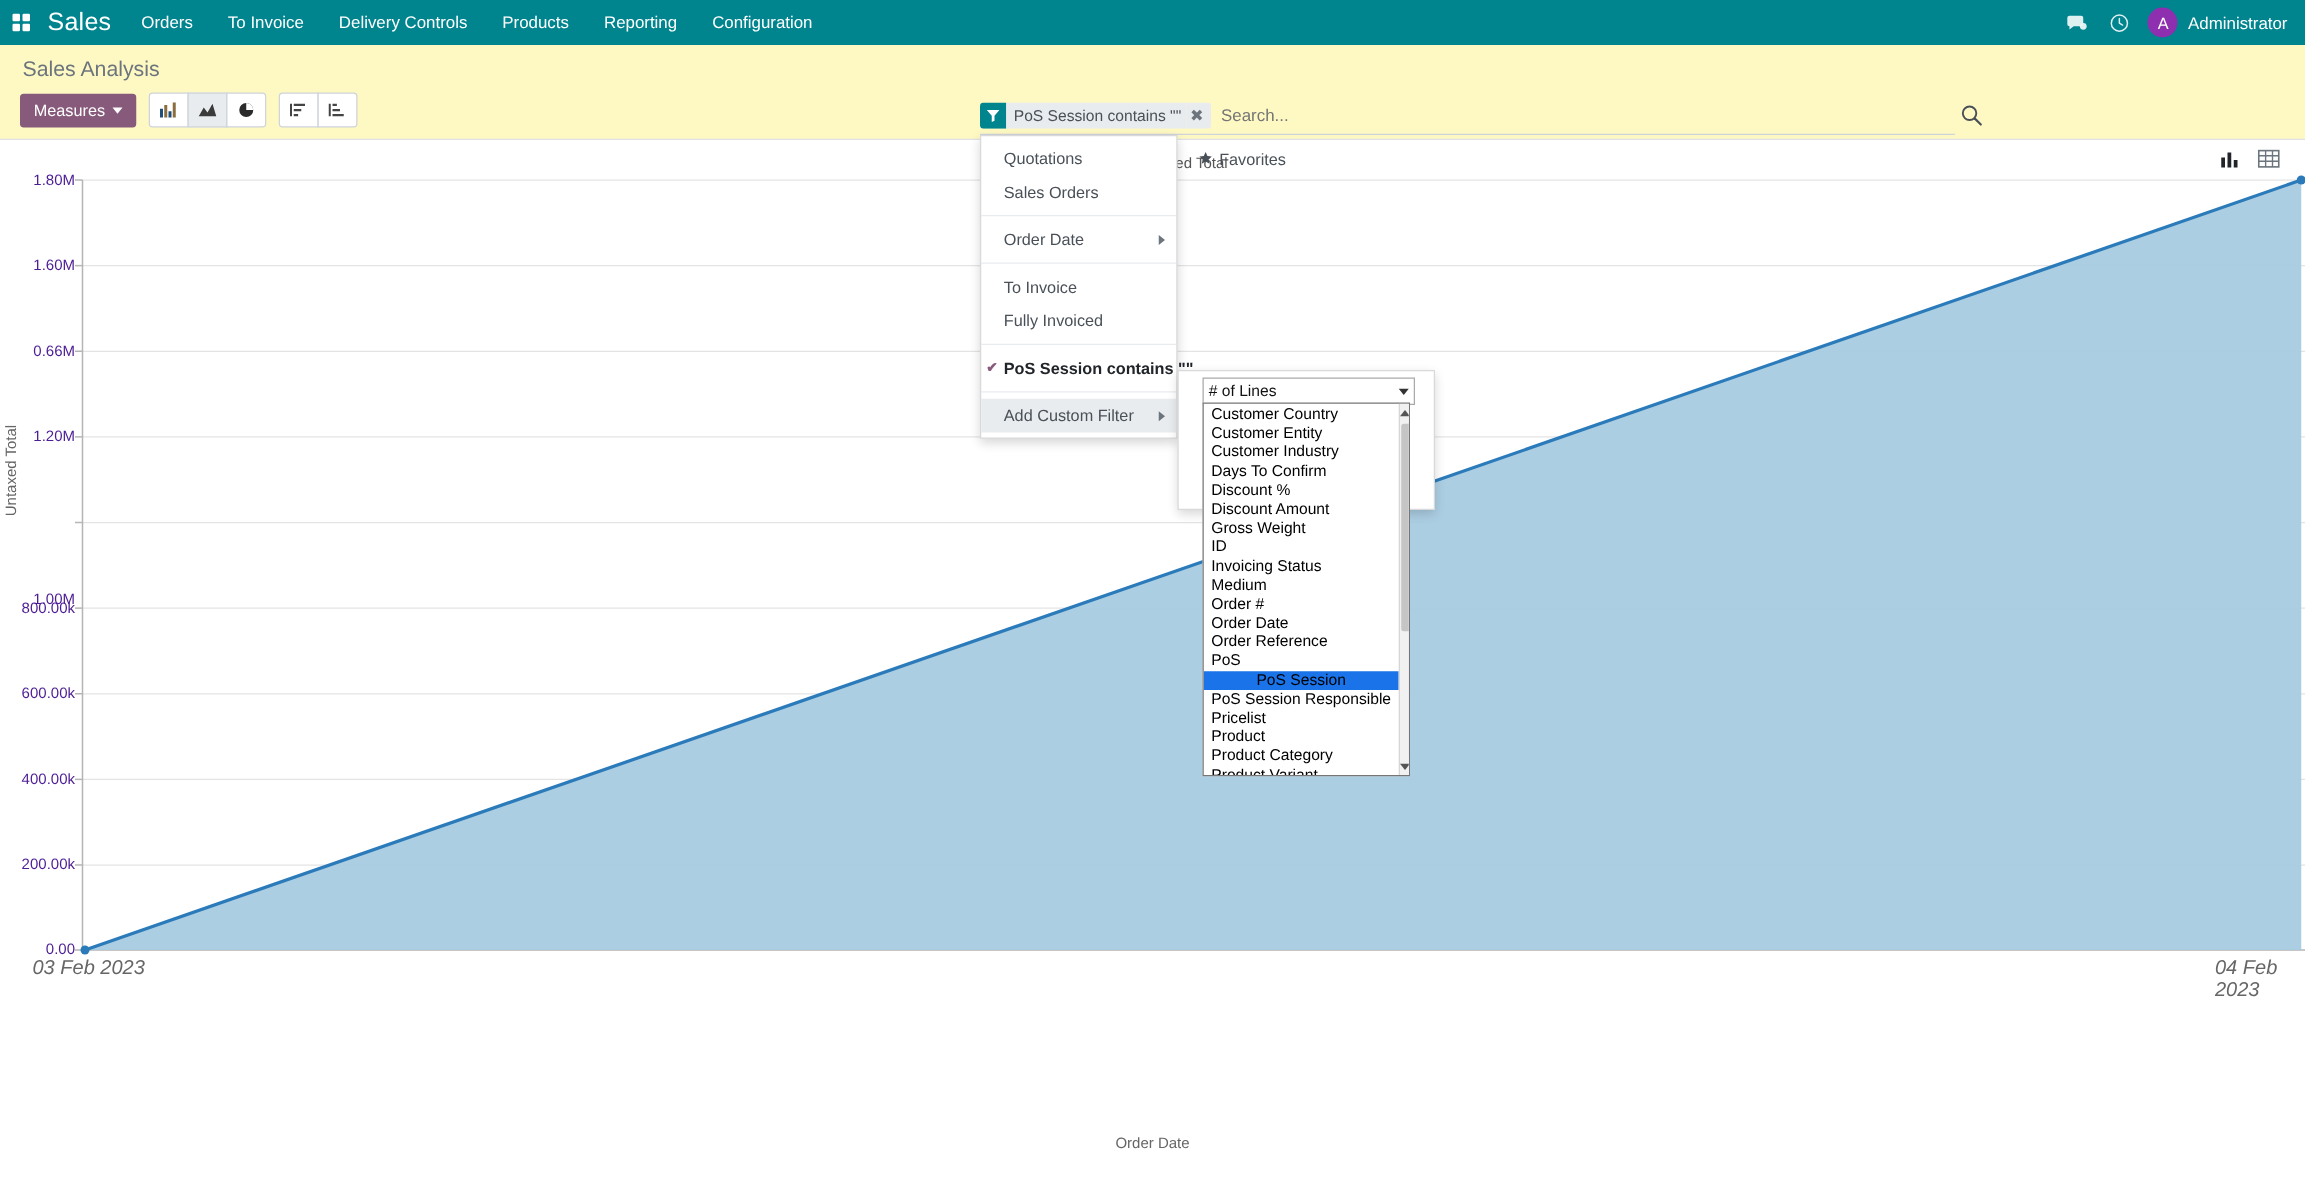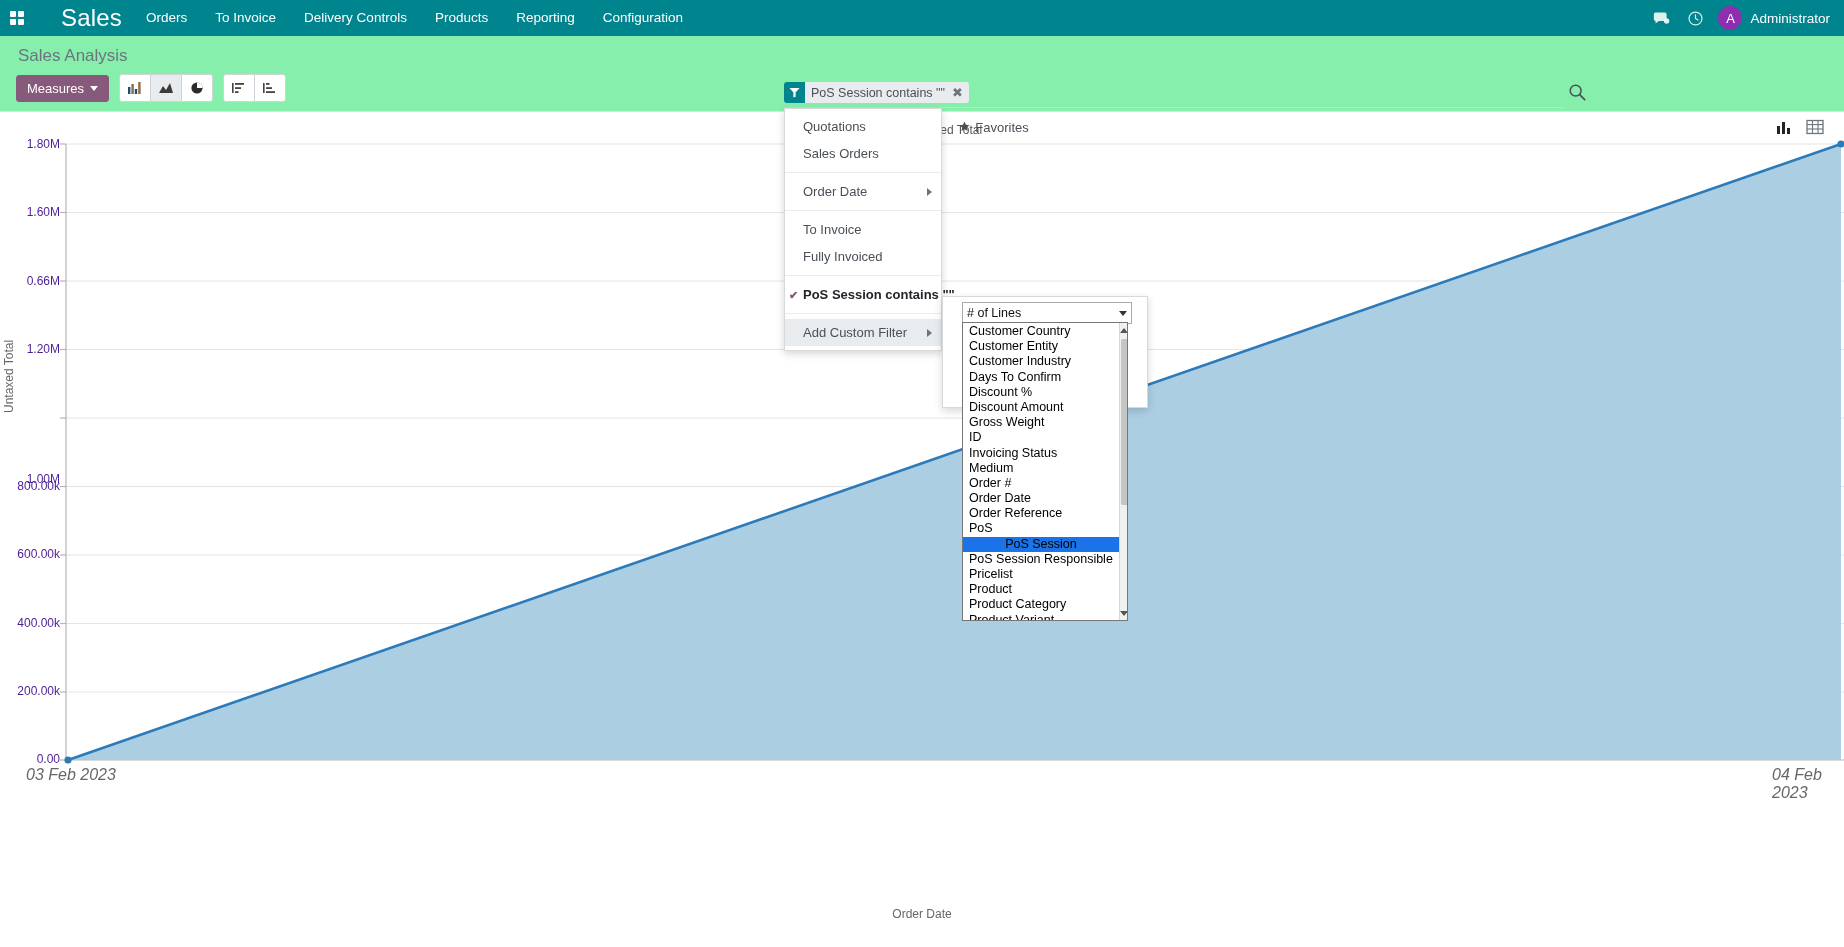--- a/index.html
+++ b/index.html
@@ -28,26 +28,25 @@
     cursor: pointer;
   }
   .apps-grid .g {
     display: grid;
     grid-template-columns: 6px 6px;
     grid-template-rows: 6px 6px;
     gap: 2px;
   }
   .apps-grid .g i { background: #ffffff; display: block; border-radius: 1px; }
   .brand {
-    font-size: 24px;
+    font-size: 20px;
     font-weight: normal;
     padding: 0 10px 0 4px;
     letter-spacing: .2px;
     cursor: pointer;
-    margin-left: 23px;
   }
   .navitem {
     padding: 0 14px;
     height: 36px;
     line-height: 36px;
     font-size: 13.5px;
     cursor: pointer;
     white-space: nowrap;
   }
   .nav-right {
@@ -68,21 +67,21 @@
     color: #fff;
     font-size: 13px;
     display: flex; align-items: center; justify-content: center;
     margin-right: 8px; margin-left: 6px;
   }
   .user-name { font-size: 13.5px; cursor: pointer; }
 
   
   .control-panel {
     position: relative;
-    background: #86efac;
+    background: #fef9c3;
     border-bottom: 1px solid #dee2e6;
     height: 76px;
     z-index: 50;
   }
   .cp-title {
     position: absolute;
     left: 18px; top: 10px;
     font-size: 17px;
     color: #6c757d;
   }
@@ -488,20 +487,21 @@
     <div class="search-row">
       <div class="facet">
         <span class="facet-icon">
           <svg width="11" height="11" viewBox="0 0 12 12">
               <path d="M0.5 1h11L7.2 6v4.5L4.8 11.5V6z" fill="#ffffff"></path>
             </svg>
         </span>
         <span class="facet-label">PoS Session contains ""</span>
         <span class="facet-x">✖</span>
       </div>
+      <input class="search-input" type="text" placeholder="Search..." style="">
       <span class="search-magnifier">
         <svg width="18" height="18" viewBox="0 0 20 20">
             <circle cx="8.5" cy="8.5" r="6" fill="none" stroke="#495057" stroke-width="1.7"></circle>
             <path d="M13 13 L18.5 18.5" stroke="#495057" stroke-width="1.9" stroke-linecap="round"></path>
           </svg>
       </span>
     </div>
   </div>
 
   <div class="dropdown-row">

